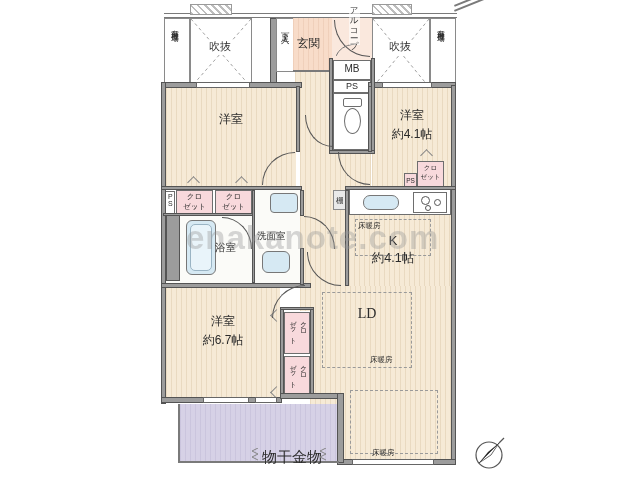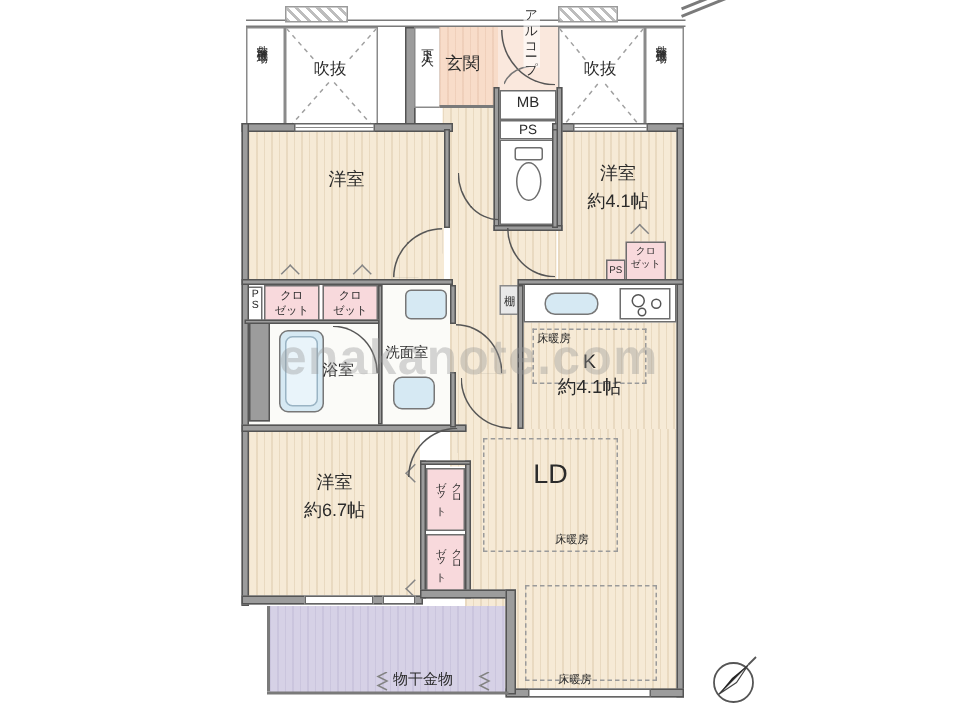--- a/index.html
+++ b/index.html
@@ -208,25 +208,25 @@
     <div>洋室</div>
     <div>約6.7帖</div>
   </div>
   <div class="lbl" style="left:215px;top:241px;font-size:10.5px;">浴室</div>
   <div class="lbl" style="left:257px;top:230px;font-size:9.5px;">洗面室</div>
 
   <div class="lbl" style="left:358px;top:221px;font-size:7.5px;">床暖房</div>
   <div class="lbl ctr" style="left:363px;top:233px;width:60px;font-size:13px;">K</div>
   <div class="lbl ctr" style="left:363px;top:251px;width:60px;font-size:12.5px;">約4.1帖</div>
 
-  <div class="lbl ctr" style="left:337px;top:305px;width:60px;font-size:18px;">LD</div>
+  <div class="lbl ctr" style="left:337px;top:305px;width:60px;font-size:14px;font-family:Liberation Serif, serif;">LD</div>
   <div class="lbl" style="left:370px;top:355px;font-size:7.5px;">床暖房</div>
   <div class="lbl" style="left:372px;top:448px;font-size:7.5px;">床暖房</div>
 
-  <div class="lbl" style="left:262px;top:448px;font-size:10px;">物干金物</div>
+  <div class="lbl" style="left:262px;top:448px;font-size:15px;">物干金物</div>
   <svg class="abs" style="left:250px;top:448px;" width="10" height="13">
       <polyline points="8,0 2,3 8,6 2,9 8,12" fill="none" stroke="#848484" stroke-width="1"></polyline>
     </svg>
   <svg class="abs" style="left:318px;top:448px;" width="10" height="13">
       <polyline points="8,0 2,3 8,6 2,9 8,12" fill="none" stroke="#848484" stroke-width="1"></polyline>
     </svg>
 
   <svg class="abs" style="left:470px;top:434px;" width="42" height="38">
     <circle cx="19" cy="21" r="13" fill="none" stroke="#555" stroke-width="1.2"></circle>
     <line x1="29" y1="9" x2="34" y2="4" stroke="#555" stroke-width="1.2"></line>

